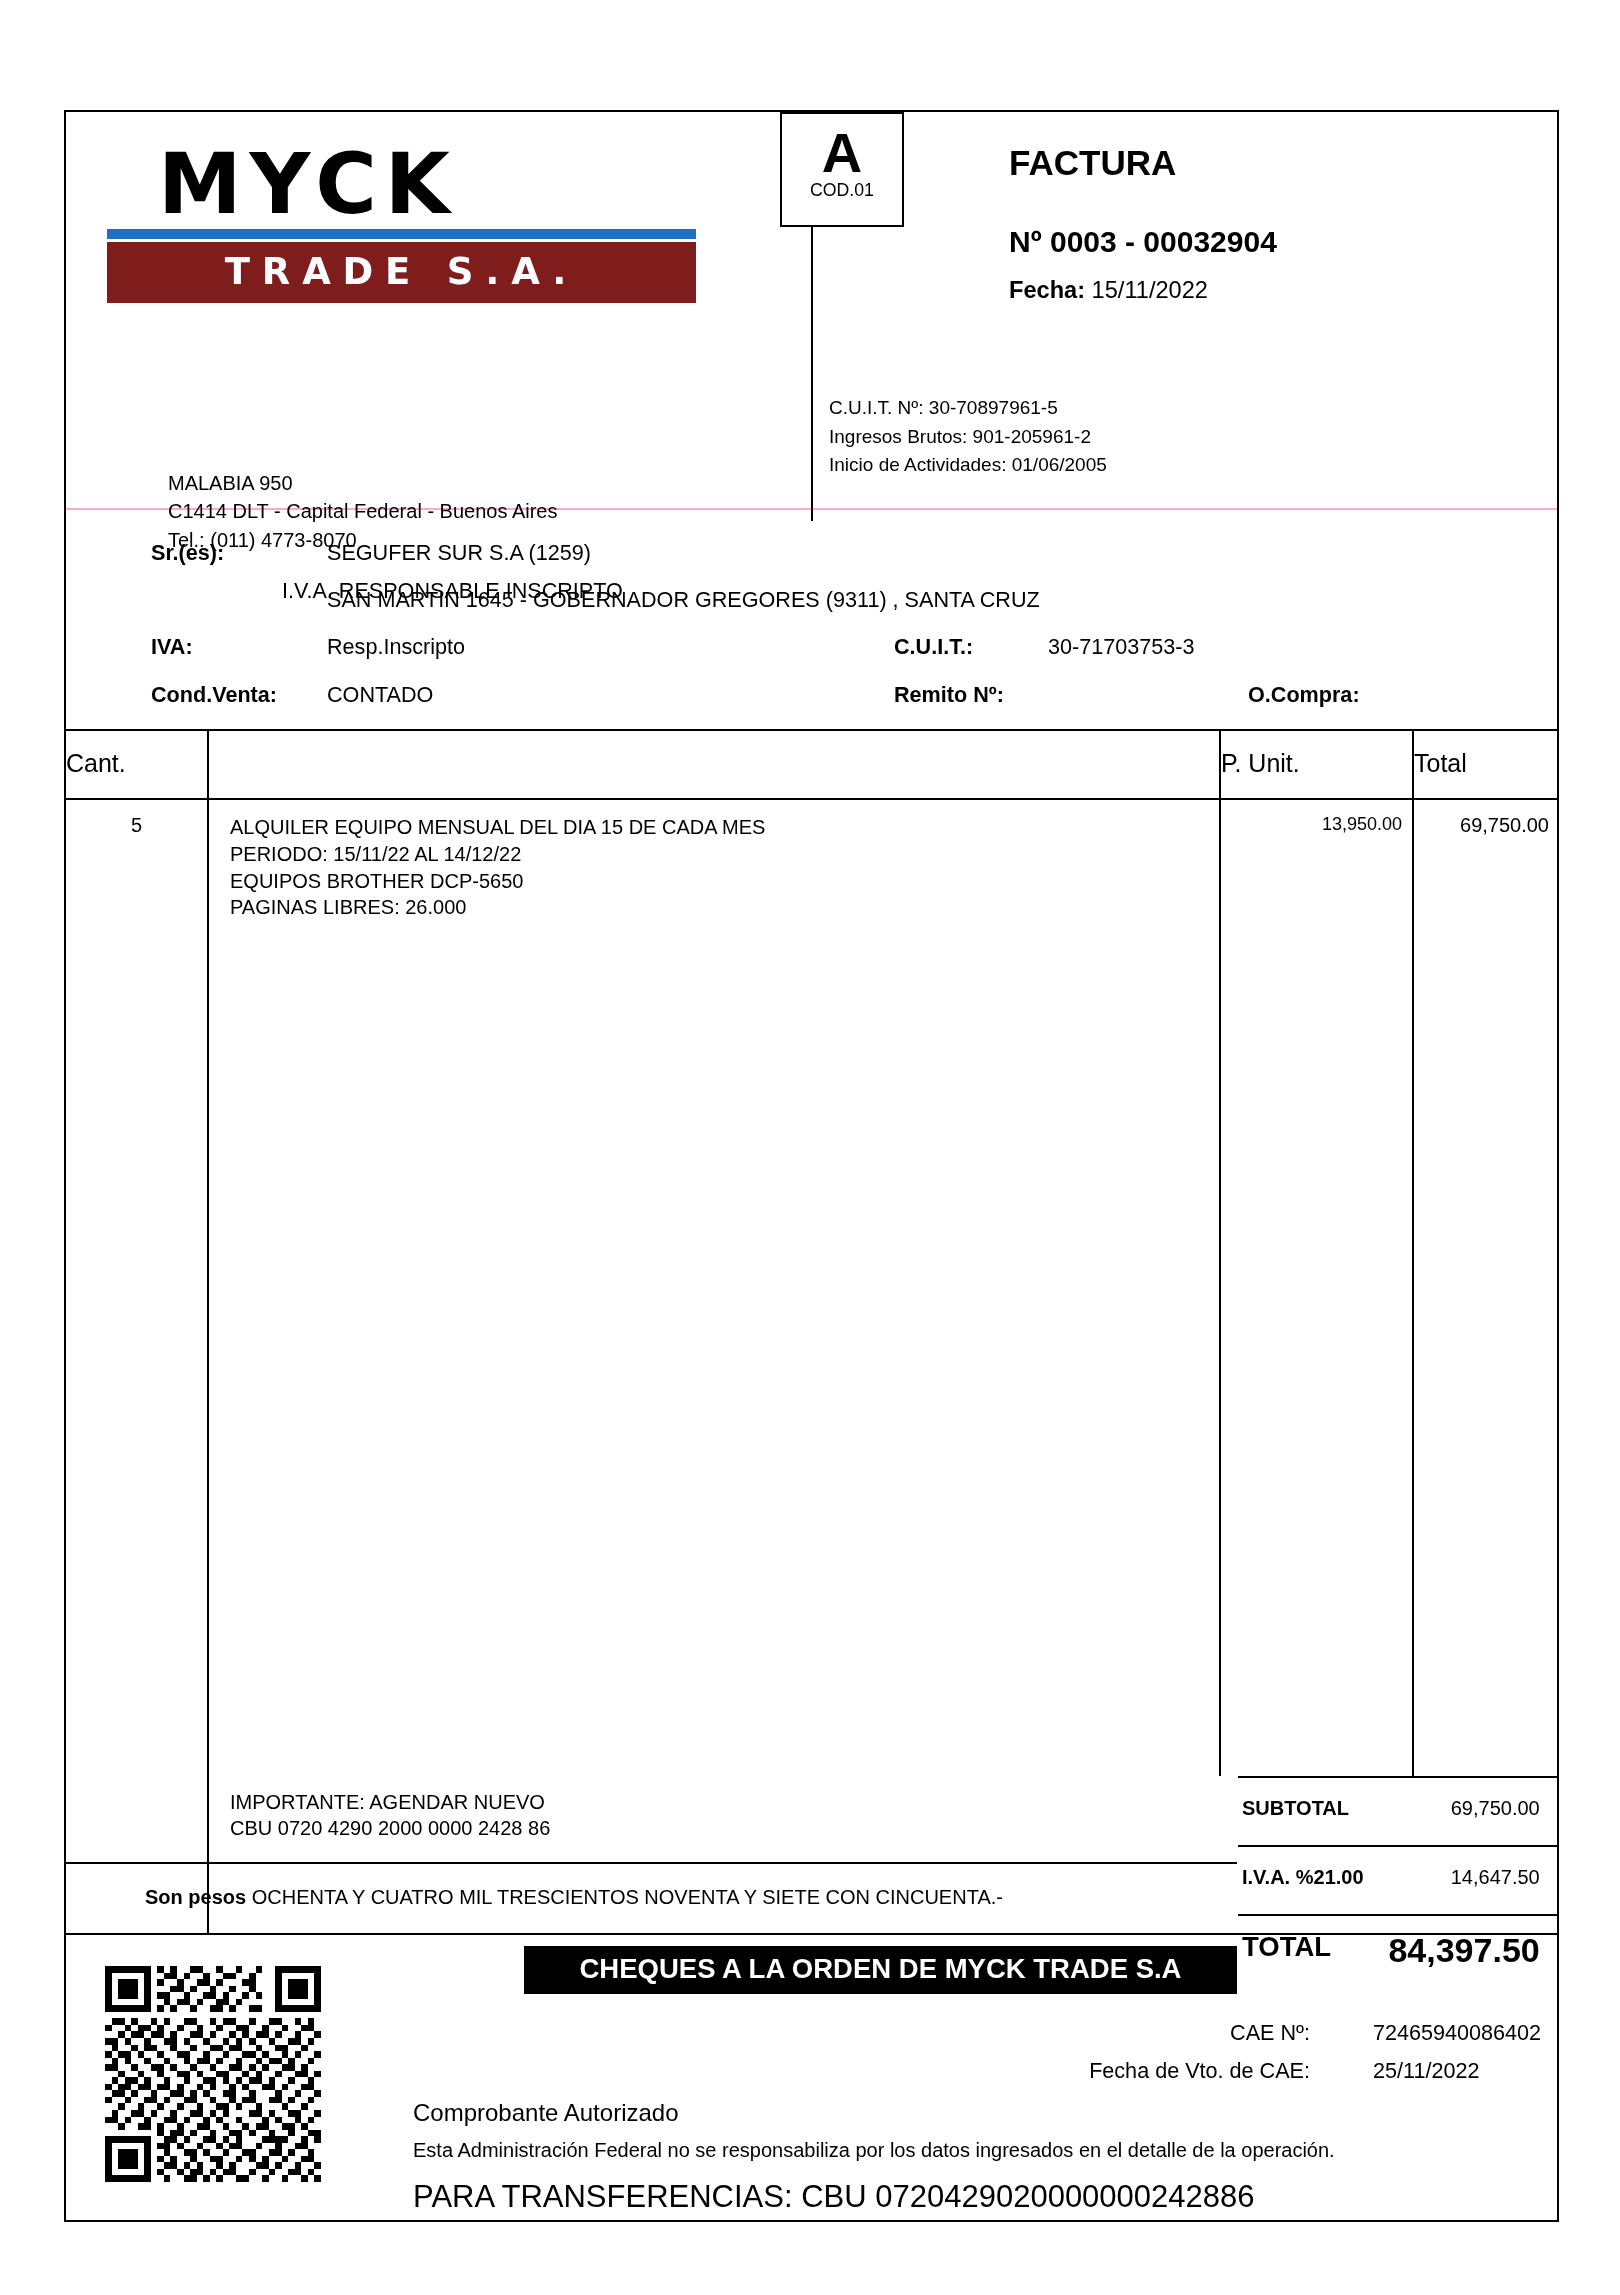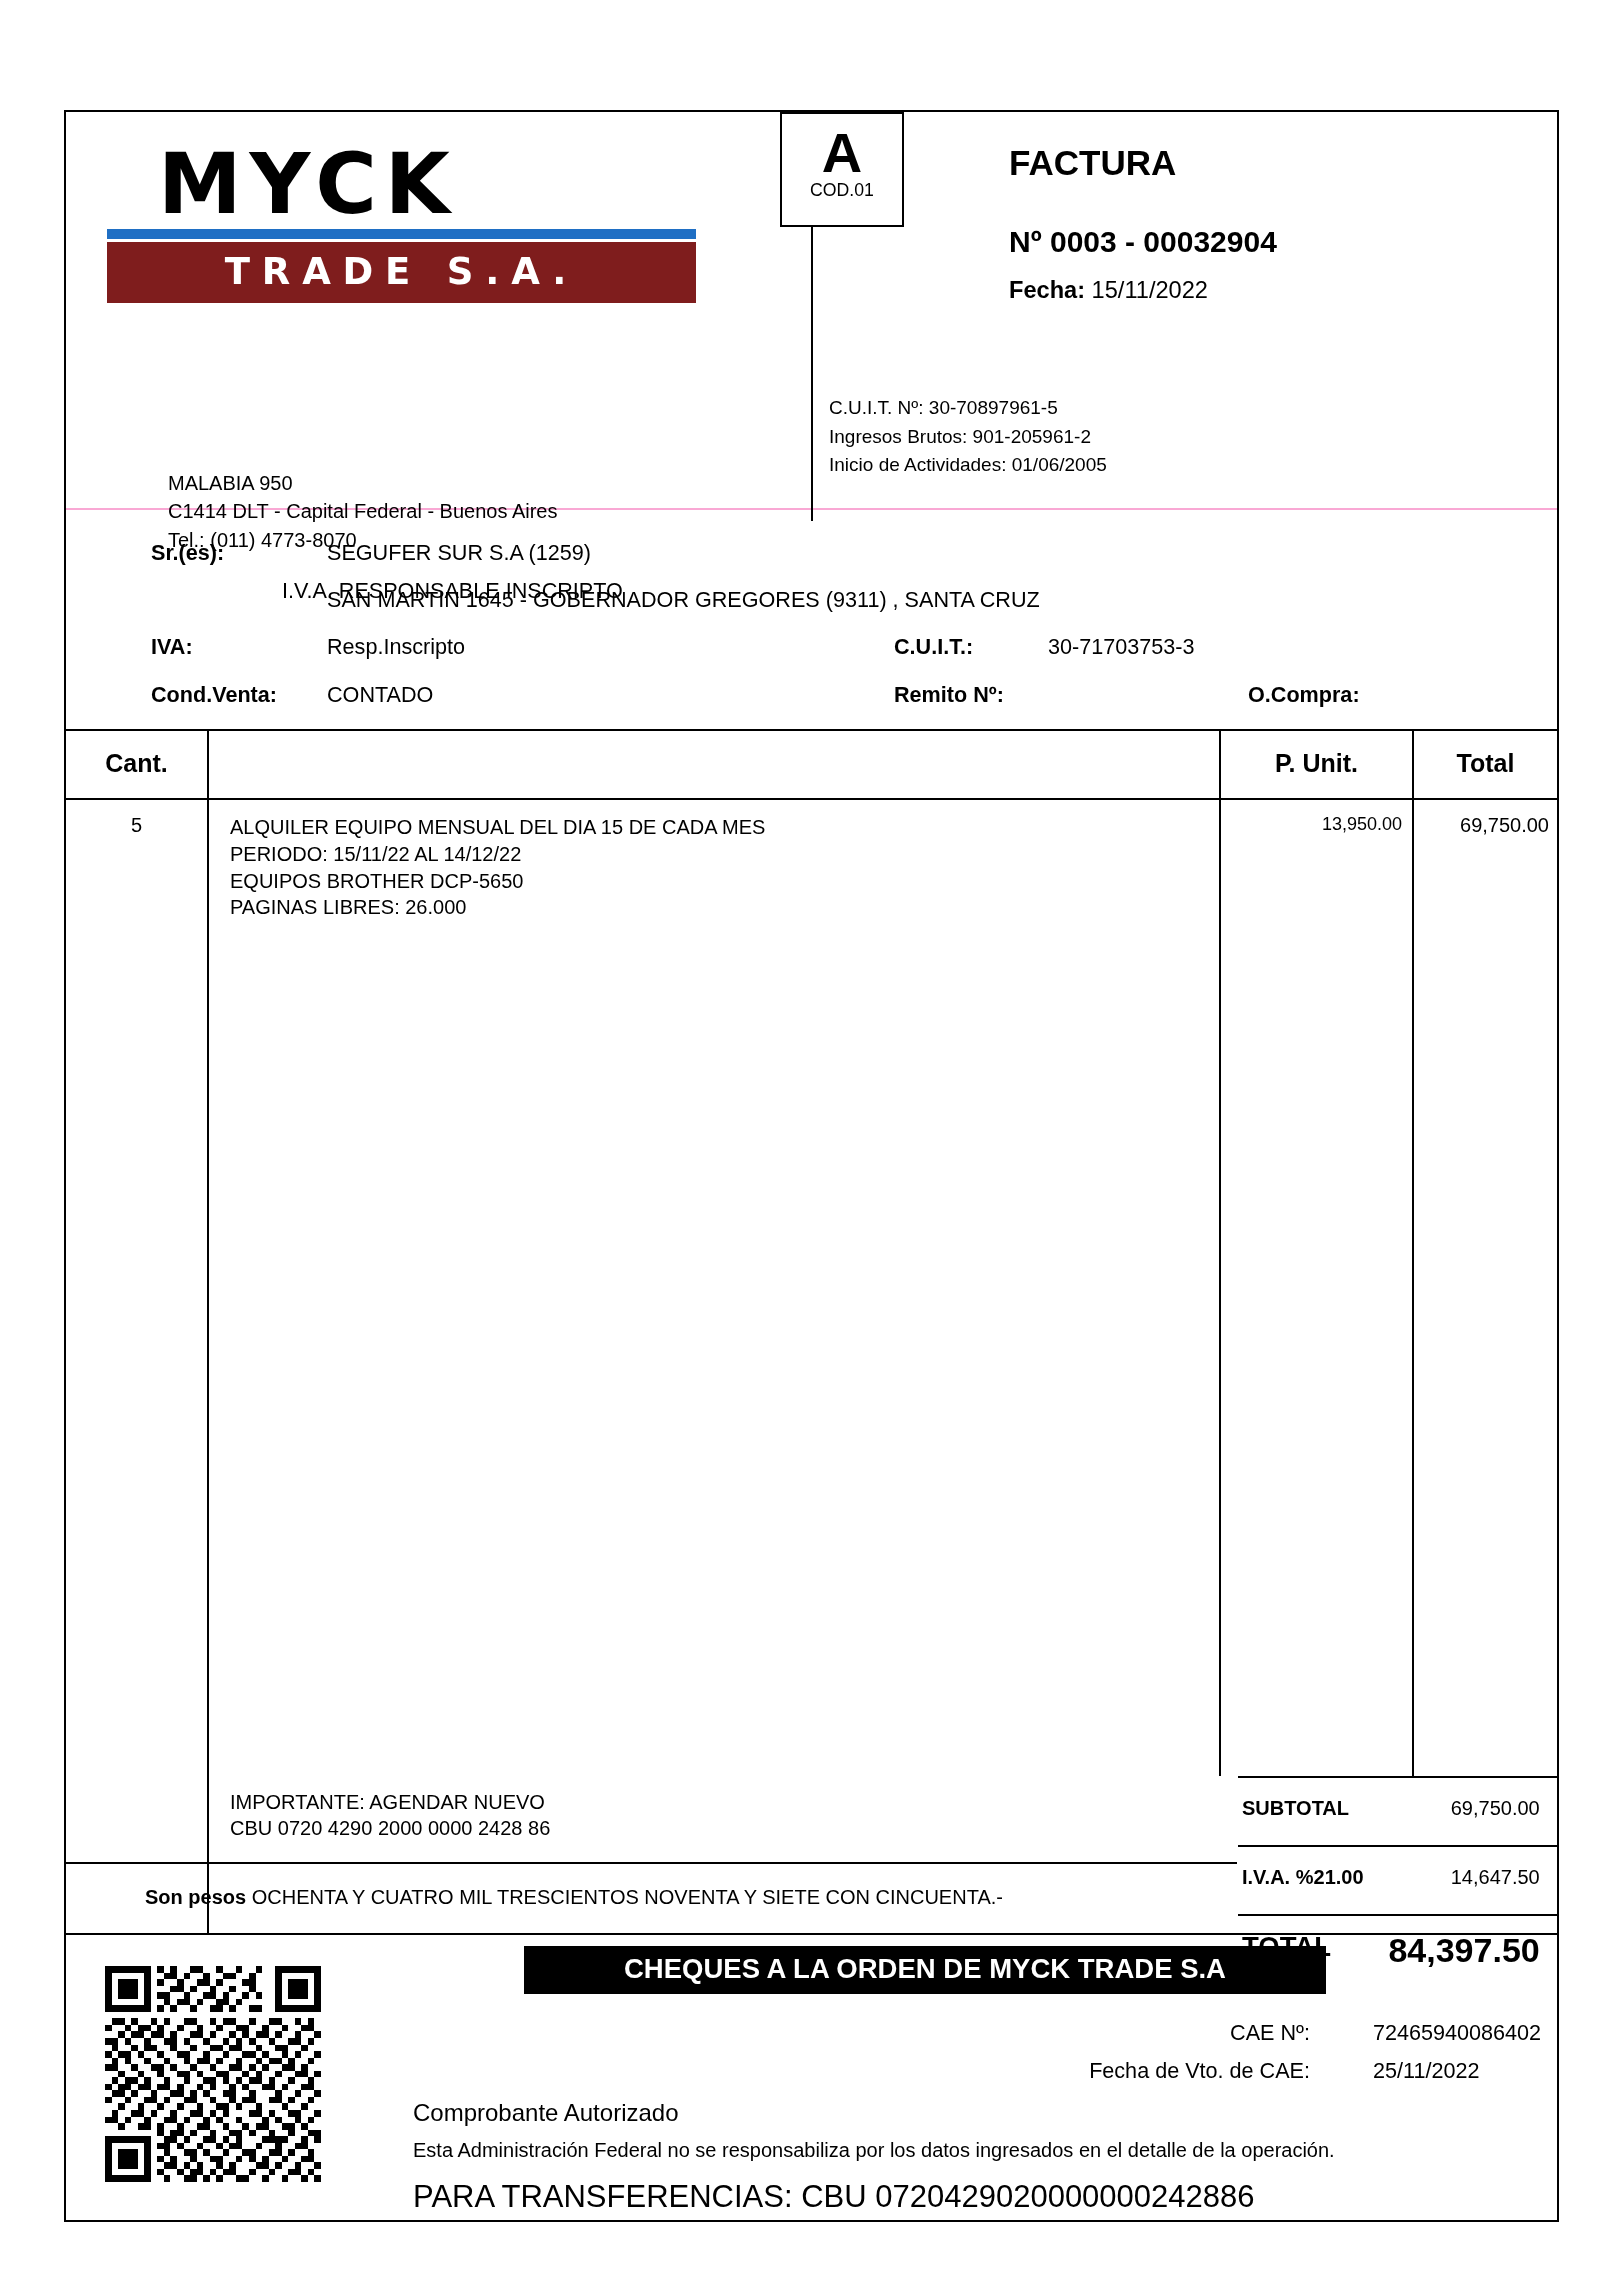--- a/index.html
+++ b/index.html
@@ -175,23 +175,22 @@
     box-sizing: border-box;
   }
   .col-sep {
     position: absolute;
     width: 2px;
     background: #000;
     top: 0;
   }
   .th {
     position: absolute;
-    font-weight: bold;
+    font-weight: normal;
     font-size: 25px;
-    text-align: center;
     top: 18.3px;
   }
   .items-body {
     position: relative;
     height: 1133px;
   }
   .row-cant {
     position: absolute;
     left: 0;
     width: 141px;
@@ -286,21 +285,21 @@
     position: absolute;
     left: 39px;
     top: 31px;
     width: 216px;
     height: 216px;
   }
   .cheques {
     position: absolute;
     left: 458px;
     top: 11.8px;
-    width: 802px;
+    width: 713px;
     background: #000;
     color: #fff;
     font-weight: bold;
     font-size: 27.5px;
     text-align: center;
     padding: 6.5px 0 9.2px 0;
   }
   .cae-lbl {
     position: absolute;
     font-size: 21.6px;

